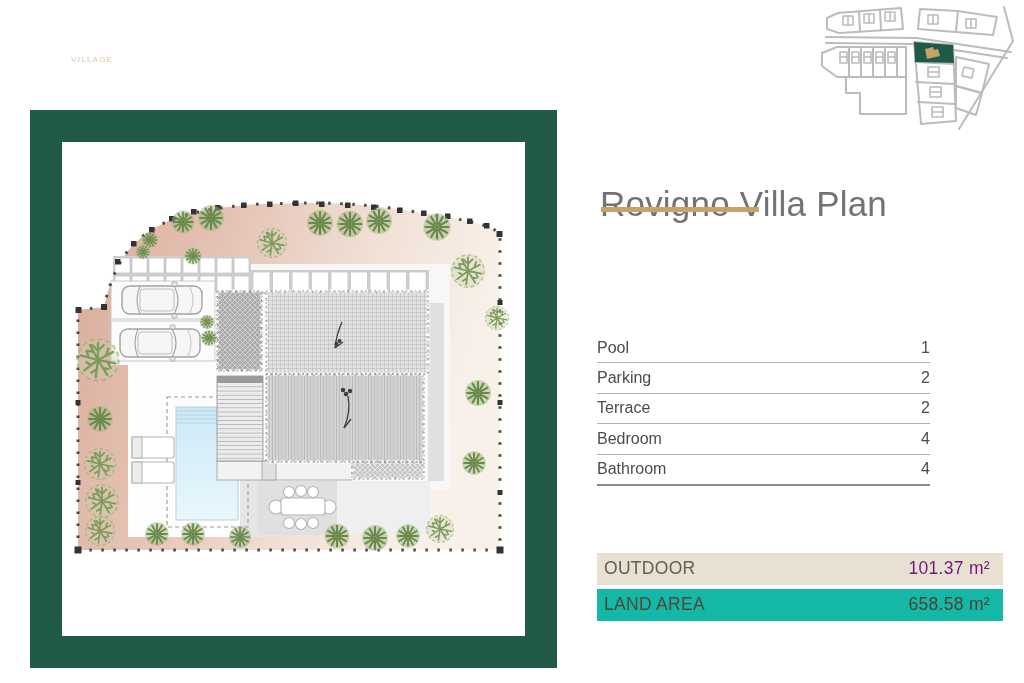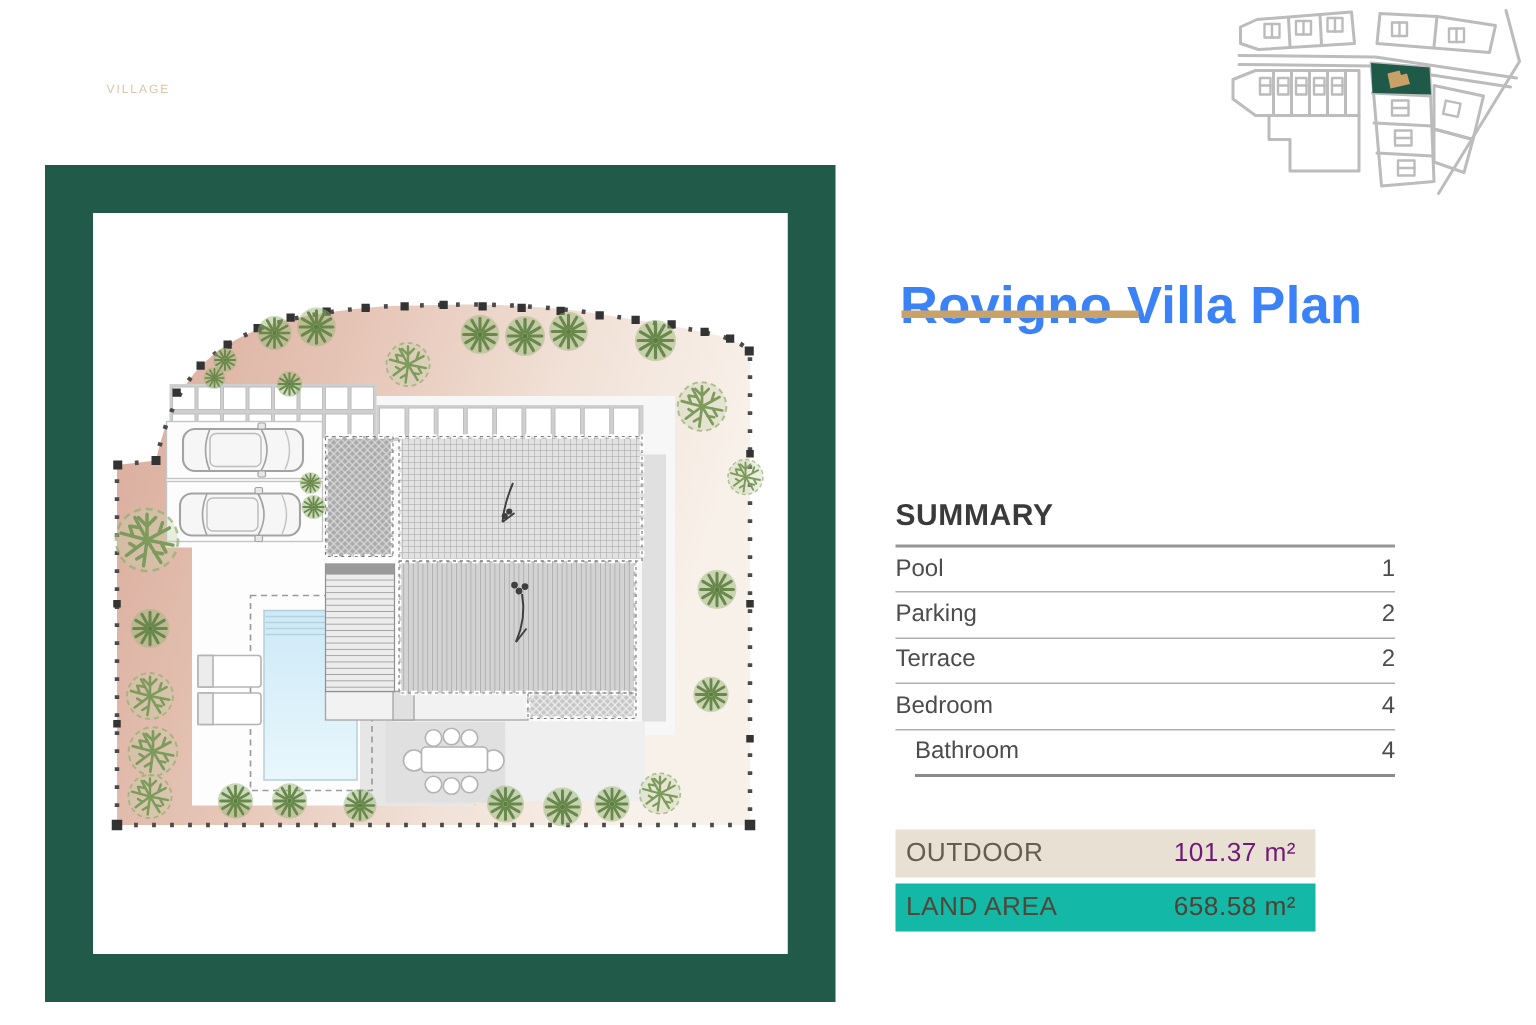--- a/index.html
+++ b/index.html
@@ -12,35 +12,35 @@
     letter-spacing:1.3px;color:#dcc5a9;
   }
   .frame{
     position:absolute;left:30px;top:110px;width:527px;height:558px;
     box-sizing:border-box;border:32px solid #215a49;background:#ffffff;
   }
   .frame-inner{position:absolute;inset:0;background:#ffffff;}
   .plan-svg{position:absolute;left:0;top:0;width:463px;height:494px;display:block;}
   .minimap{position:absolute;left:818px;top:4px;width:200px;height:132px;}
   .title{
-    position:absolute;left:600px;top:161px;font-size:35px;color:#3b82f6;
-    font-weight:700;letter-spacing:.2px;line-height:40px;
+    position:absolute;left:600px;top:161px;font-size:35px;color:#737373;
+    font-weight:400;letter-spacing:.2px;line-height:40px;
   }
   .title-rule{position:absolute;left:601px;top:207px;width:158px;height:4.5px;background:#c9a268;}
   .summary{position:absolute;left:597px;top:333px;width:333px;}
   .sheading{
     font-size:20px;font-weight:700;color:#3a3a3a;letter-spacing:.4px;
     padding-bottom:7px;border-bottom:2px solid #969696;
   }
   .srow{
     display:flex;justify-content:space-between;align-items:center;height:29.4px;
     border-bottom:1.6px solid #b0b0b0;font-size:16px;color:#4c4c4c;
   }
-  .srow.last{border-bottom:2.6px solid #8a8a8a;margin-left:13px;}
-  .areas{position:absolute;left:597px;top:553px;width:280px;}
+  .srow.last{border-bottom:2.6px solid #8a8a8a;}
+  .areas{position:absolute;left:597px;top:553px;width:406px;}
   .arow{
     display:flex;justify-content:space-between;align-items:center;height:31.5px;
     margin-bottom:4.5px;padding:0 13px 0 7px;box-sizing:border-box;
     font-size:17.5px;letter-spacing:.3px;background:#e8e1d3;color:#645d50;
   }
   .arow .aval{color:#701a75;}
   .arow.em{background:#14b8a6;color:#51483a;}
   .arow.em .aval{color:#4c4336;}
 </style>
 </head>
@@ -358,21 +358,20 @@
   <g>
     <polygon points="914,42 953,45 954,63 915,62" fill="#1f5a49"></polygon>
     <path d="M925,49 l8,-2 l1,3 l4,-1 l2,7 l-13,3 z" fill="#c9a066"></path>
   </g>
 </svg>
 
 <h1 class="title">Rovigno Villa Plan</h1>
 <div class="title-rule"></div>
 
 <div class="summary">
-  <div class="sheading">SUMMARY</div>
   <div class="srow">
     <span>Pool</span>
     <span>1</span>
   </div>
   <div class="srow">
     <span>Parking</span>
     <span>2</span>
   </div>
   <div class="srow">
     <span>Terrace</span>

